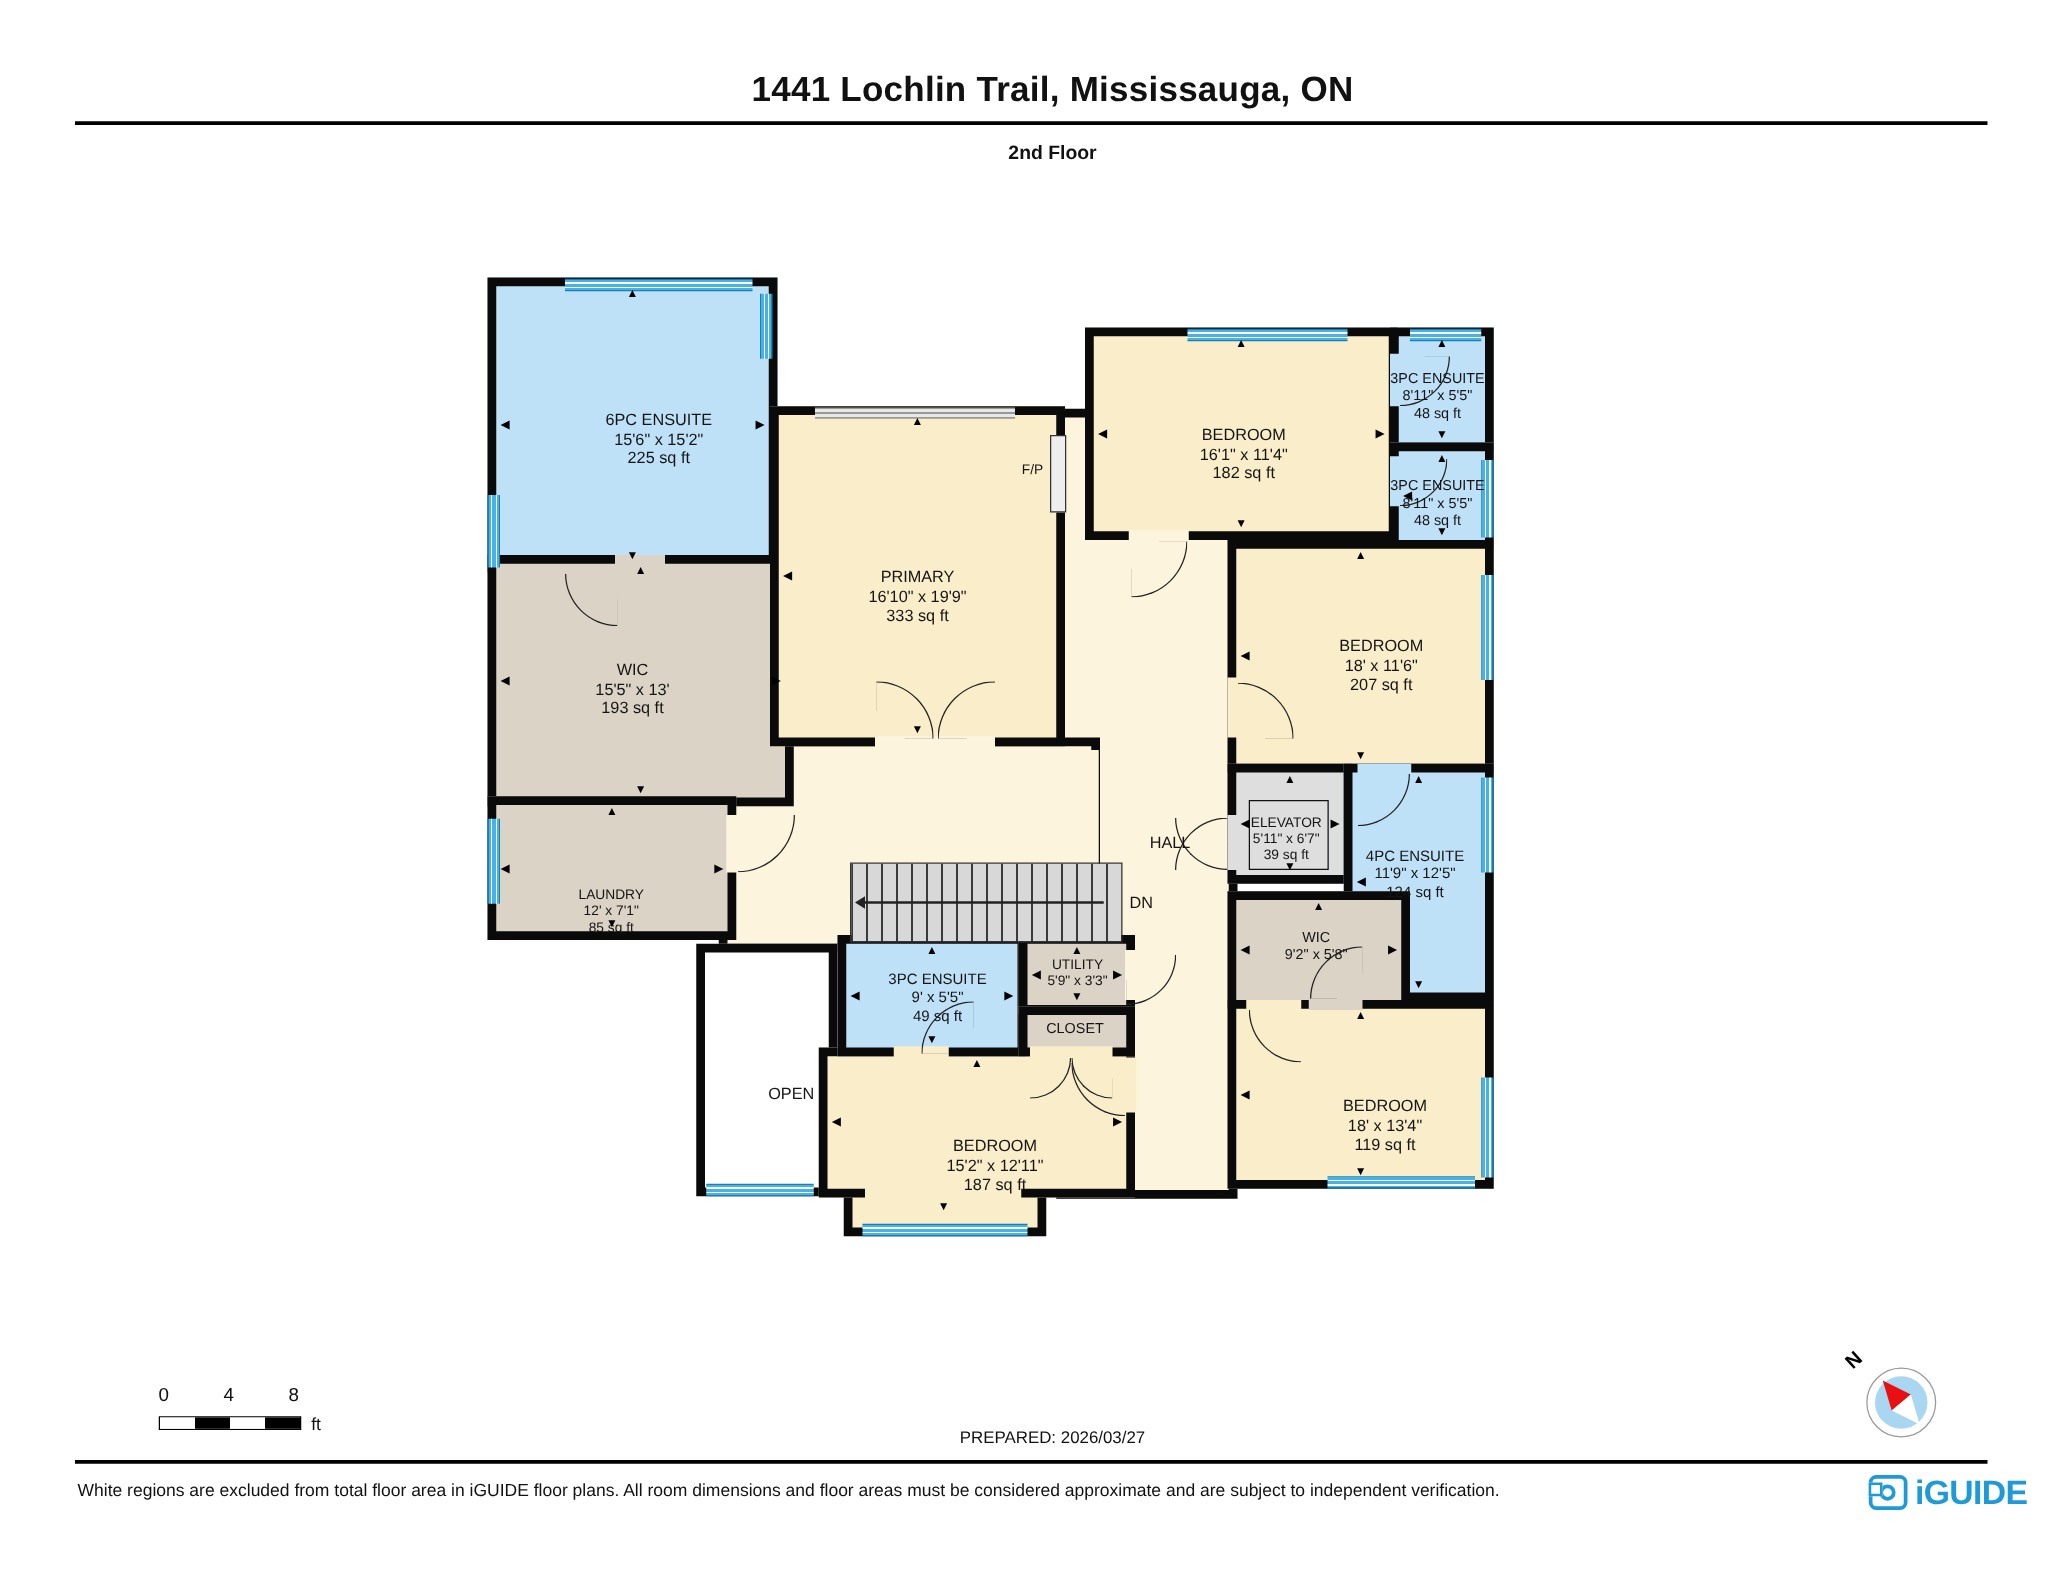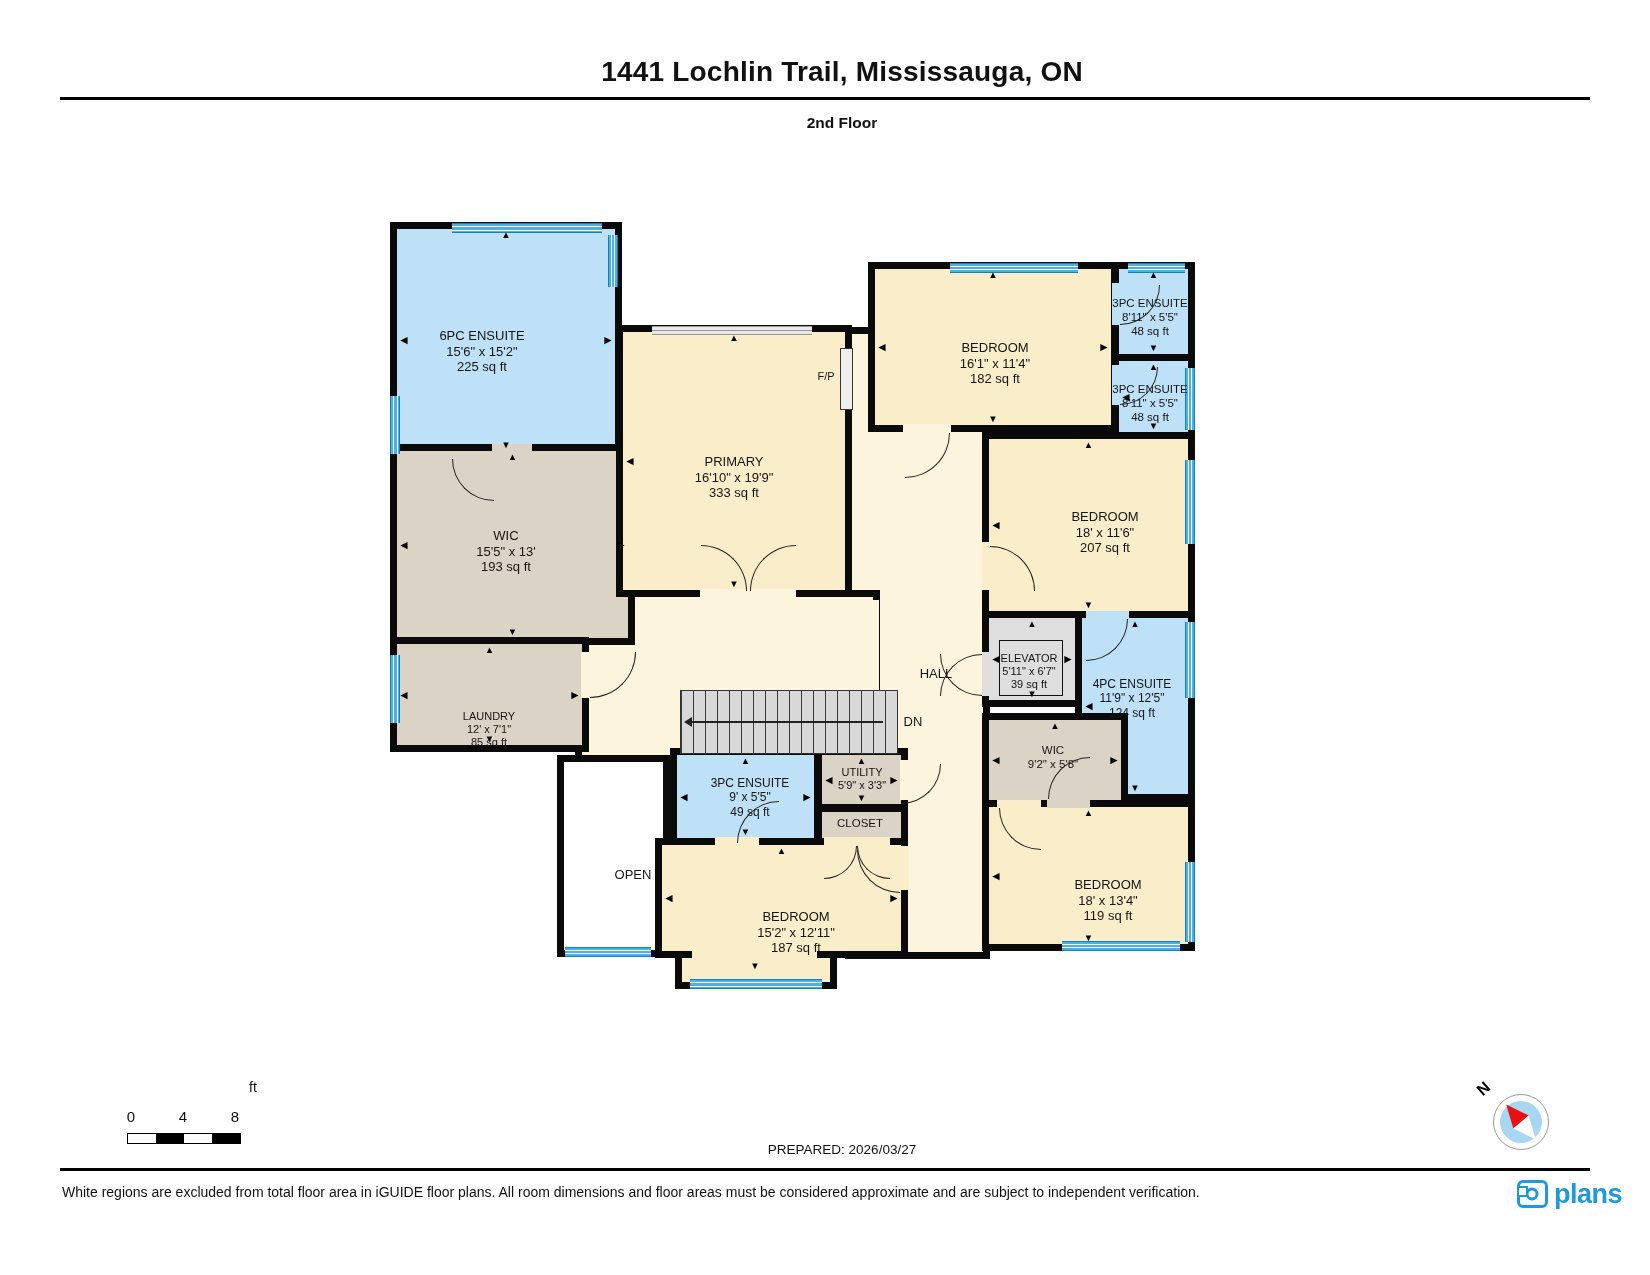--- a/index.html
+++ b/index.html
@@ -126,21 +126,21 @@
       <div class="norm win-v" style="left:1185px;top:368px;width:10px;height:62px;"></div>
       <div class="norm win-v" style="left:1185px;top:460px;width:10px;height:84px;"></div>
       <div class="norm win-v" style="left:1185px;top:622px;width:10px;height:76px;"></div>
       <div class="norm win-v" style="left:1185px;top:862px;width:10px;height:80px;"></div>
       <div class="norm win-h" style="left:1062px;top:941px;width:118px;height:10px;"></div>
       <div class="norm win-h" style="left:690px;top:979px;width:132px;height:10px;"></div>
       <div class="norm win-h" style="left:565px;top:947px;width:86px;height:10px;"></div>
       <div class="norm" style="left:999px;top:640px;width:64px;height:56px;border:1.2px solid #111;"></div>
       <div class="norm" style="left:840px;top:348px;width:13px;height:62px;border:1px solid #333;background:#eeeeee;"></div>
       <div class="norm" style="left:652px;top:326px;width:160px;height:9px;background:linear-gradient(180deg,#999 0 1px,#e8e8e8 1px 4px,#999 4px 5px,#e8e8e8 5px 8px,#999 8px 9px);"></div>
-      <div class="lbl" style="left:482px;top:351px;font-size:13px;">
+      <div class="lbl" style="left:527px;top:351px;font-size:13px;">
         <div>6PC ENSUITE</div>
         <div>15'6" x 15'2"</div>
         <div>225 sq ft</div>
       </div>
       <div class="arw" style="left:506px;top:235px;">▲</div>
       <div class="arw" style="left:506px;top:445px;">▼</div>
       <div class="arw" style="left:404px;top:340px;">◀</div>
       <div class="arw" style="left:608px;top:340px;">▶</div>
       <div class="lbl" style="left:506px;top:551px;font-size:13px;">
         <div>WIC</div>
@@ -270,36 +270,36 @@
   <div class="abs">
     <div class="abs" style="left:90px;top:1108px;width:14px;text-align:center;font-size:15px;">0</div>
     <div class="abs" style="left:142px;top:1108px;width:14px;text-align:center;font-size:15px;">4</div>
     <div class="abs" style="left:194px;top:1108px;width:14px;text-align:center;font-size:15px;">8</div>
     <div id="scalebar-bar" style="left:93px;top:1133px;width:114px;height:11px;">
       <div style="background:#fff"></div>
         <div style="background:#000"></div>
       <div style="background:#fff"></div>
         <div style="background:#000"></div>
     </div>
-    <div class="abs" style="left:215px;top:1079px;font-size:14px;">ft</div>
+    <div class="abs" style="left:215px;top:1131px;font-size:14px;">ft</div>
   </div>
 
   <div id="prepared">PREPARED: 2026/03/27</div>
 
   <div id="north">N</div>
   <div id="compass">
     <div class="inner"></div>
     <div class="needle">
       <div class="red"></div>
       <div class="wht"></div>
     </div>
   </div>
 
   <div id="hr2"></div>
   <div id="disclaimer">White regions are excluded from total floor area in iGUIDE floor plans. All room dimensions and floor areas must be considered approximate and are subject to independent verification.</div>
   <div id="brand">
     <div id="brand-icon">
       <div class="lens"></div>
       <div class="notch"></div>
     </div>
-    <div id="brand-text">plans</div>
+    <div id="brand-text">iGUIDE</div>
   </div>
 </div>
 
 </body></html>

